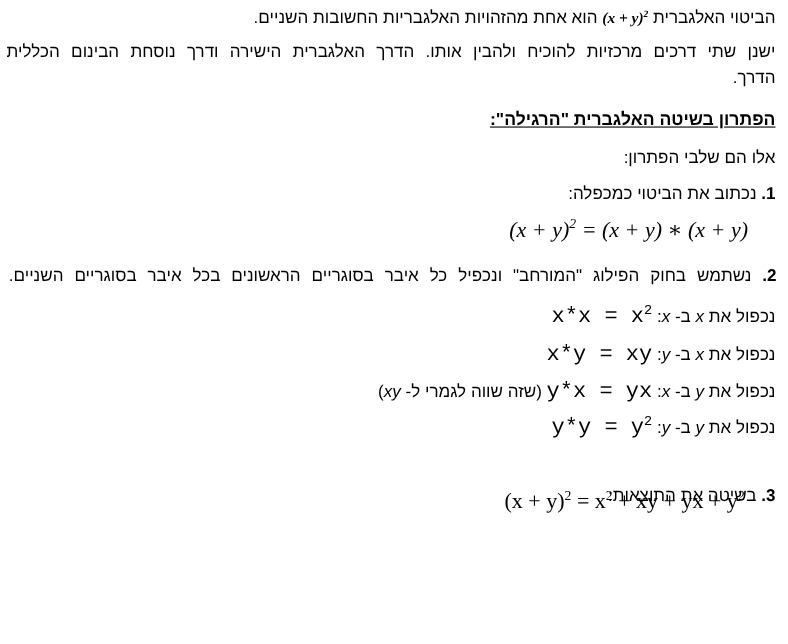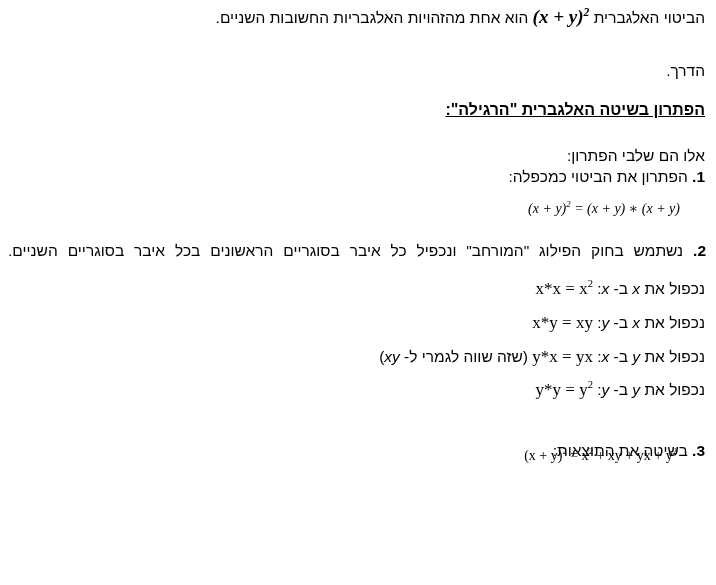--- a/index.html
+++ b/index.html
@@ -14,41 +14,42 @@
     position:absolute; right:11px; direction:rtl;
     font-size:15.5px; line-height:20px; white-space:nowrap;
   }
   .fill {
     left:6px; white-space:normal;
     text-align:justify; text-align-last:justify;
   }
   .heading { font-weight:bold; text-decoration:underline; font-size:16px; }
   .num { font-weight:bold; }
   .var { font-style:italic; }
-  .eq  { font-family:Liberation Serif, serif; font-size:17px; }
-  .math{ font-family:"Liberation Serif","DejaVu Serif",serif; font-size:19px; }
-  .formula { font-family:"Liberation Serif","DejaVu Serif",serif; font-size:14px; line-height:24px; }
+  .eq  { font-family:Liberation Mono, monospace; font-size:20px; }
+  .math{ font-family:"Liberation Serif","DejaVu Serif",serif; font-size:14px; }
+  .formula { font-family:"Liberation Serif","DejaVu Serif",serif; font-size:20px; line-height:24px; }
   .it { font-style:italic; }
   .bi { font-weight:bold; font-style:italic; }
   sup { font-size:0.62em; line-height:0; }
 </style>
 </head>
 <body>
 
 <div class="page">
 
   <div class="line" style="top:7px"><span>הביטוי האלגברית </span><span dir="ltr" class="math bi"><span>(x + y)</span><sup>2</sup></span><span> הוא אחת מהזהויות האלגבריות החשובות השניים.</span></div>
 
+  <div class="line fill" style="top:38px">ישנן שתי דרכים מרכזיות להוכיח ולהבין אותו. הדרך האלגברית הישירה ודרך נוסחת הבינום הכללית</div>
   <div class="line" style="top:61px">הדרך.</div>
 
   <div class="line heading" style="top:100px">הפתרון בשיטה האלגברית "הרגילה":</div>
 
-  <div class="line" style="top:146px">אלו הם שלבי הפתרון:</div>
+  <div class="line" style="top:134px">אלו הם שלבי הפתרון:</div>
 
-  <div class="line" style="top:167px"><span class="num">1.</span><span> הפתרון את הביטוי כמכפלה:</span></div>
+  <div class="line" style="top:167px"><span class="num">1.</span><span> נכתוב את הביטוי כמכפלה:</span></div>
 
   <div class="line formula" style="top:197px; right:36px"><span dir="ltr" class="it"><span>(x + y)</span><sup>2</sup><span> = (x + y) ∗ (x + y)</span></span></div>
 
   <div class="line fill" style="top:241px; left:8px; right:10px"><span class="num">2.</span><span> נשתמש בחוק הפילוג "המורחב" ונכפיל כל איבר בסוגריים הראשונים בכל איבר בסוגריים השניים.</span></div>
 
   <div class="line" style="top:279px"><span>נכפול את </span><span dir="ltr" class="var">x</span><span> ב- </span><span dir="ltr" class="var">x</span><span>: </span><span dir="ltr" class="eq"><span>x*x = x</span><sup>2</sup></span></div>
 
   <div class="line" style="top:347px"><span>נכפול את </span><span dir="ltr" class="var">y</span><span> ב- </span><span dir="ltr" class="var">x</span><span>: </span><span dir="ltr" class="eq"><span>y*x = yx</span></span><span> (שזה שווה לגמרי ל- </span><span dir="ltr" class="var">xy</span><span>)</span></div>
 
   <div class="line" style="top:313px"><span>נכפול את </span><span dir="ltr" class="var">x</span><span> ב- </span><span dir="ltr" class="var">y</span><span>: </span><span dir="ltr" class="eq"><span>x*y = xy</span></span></div>

